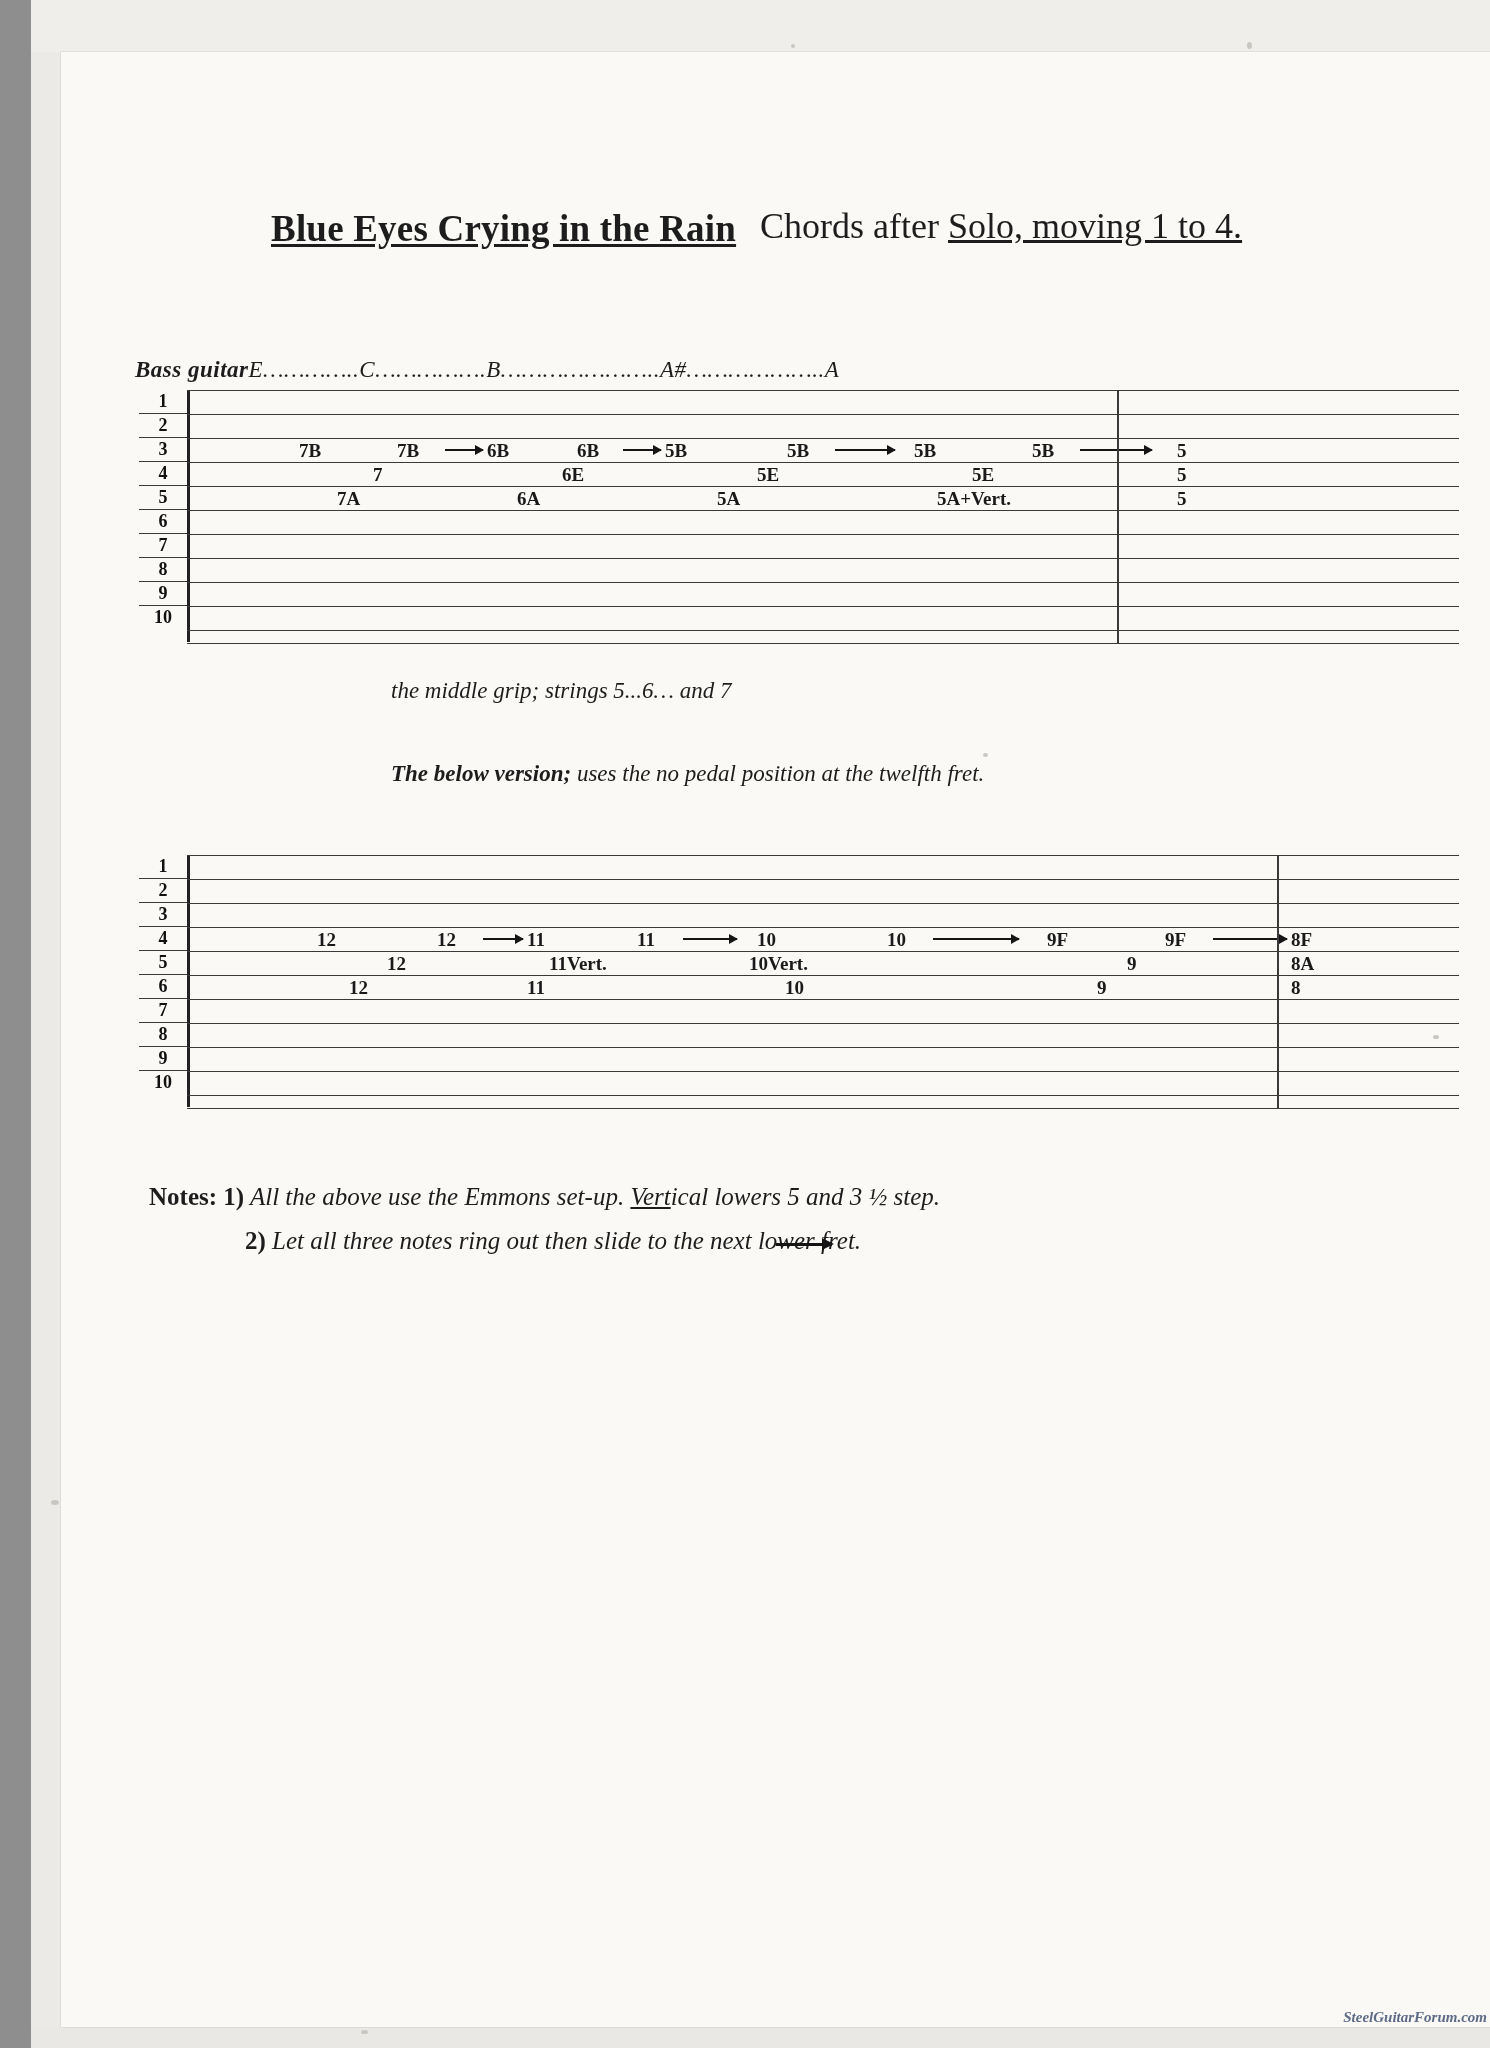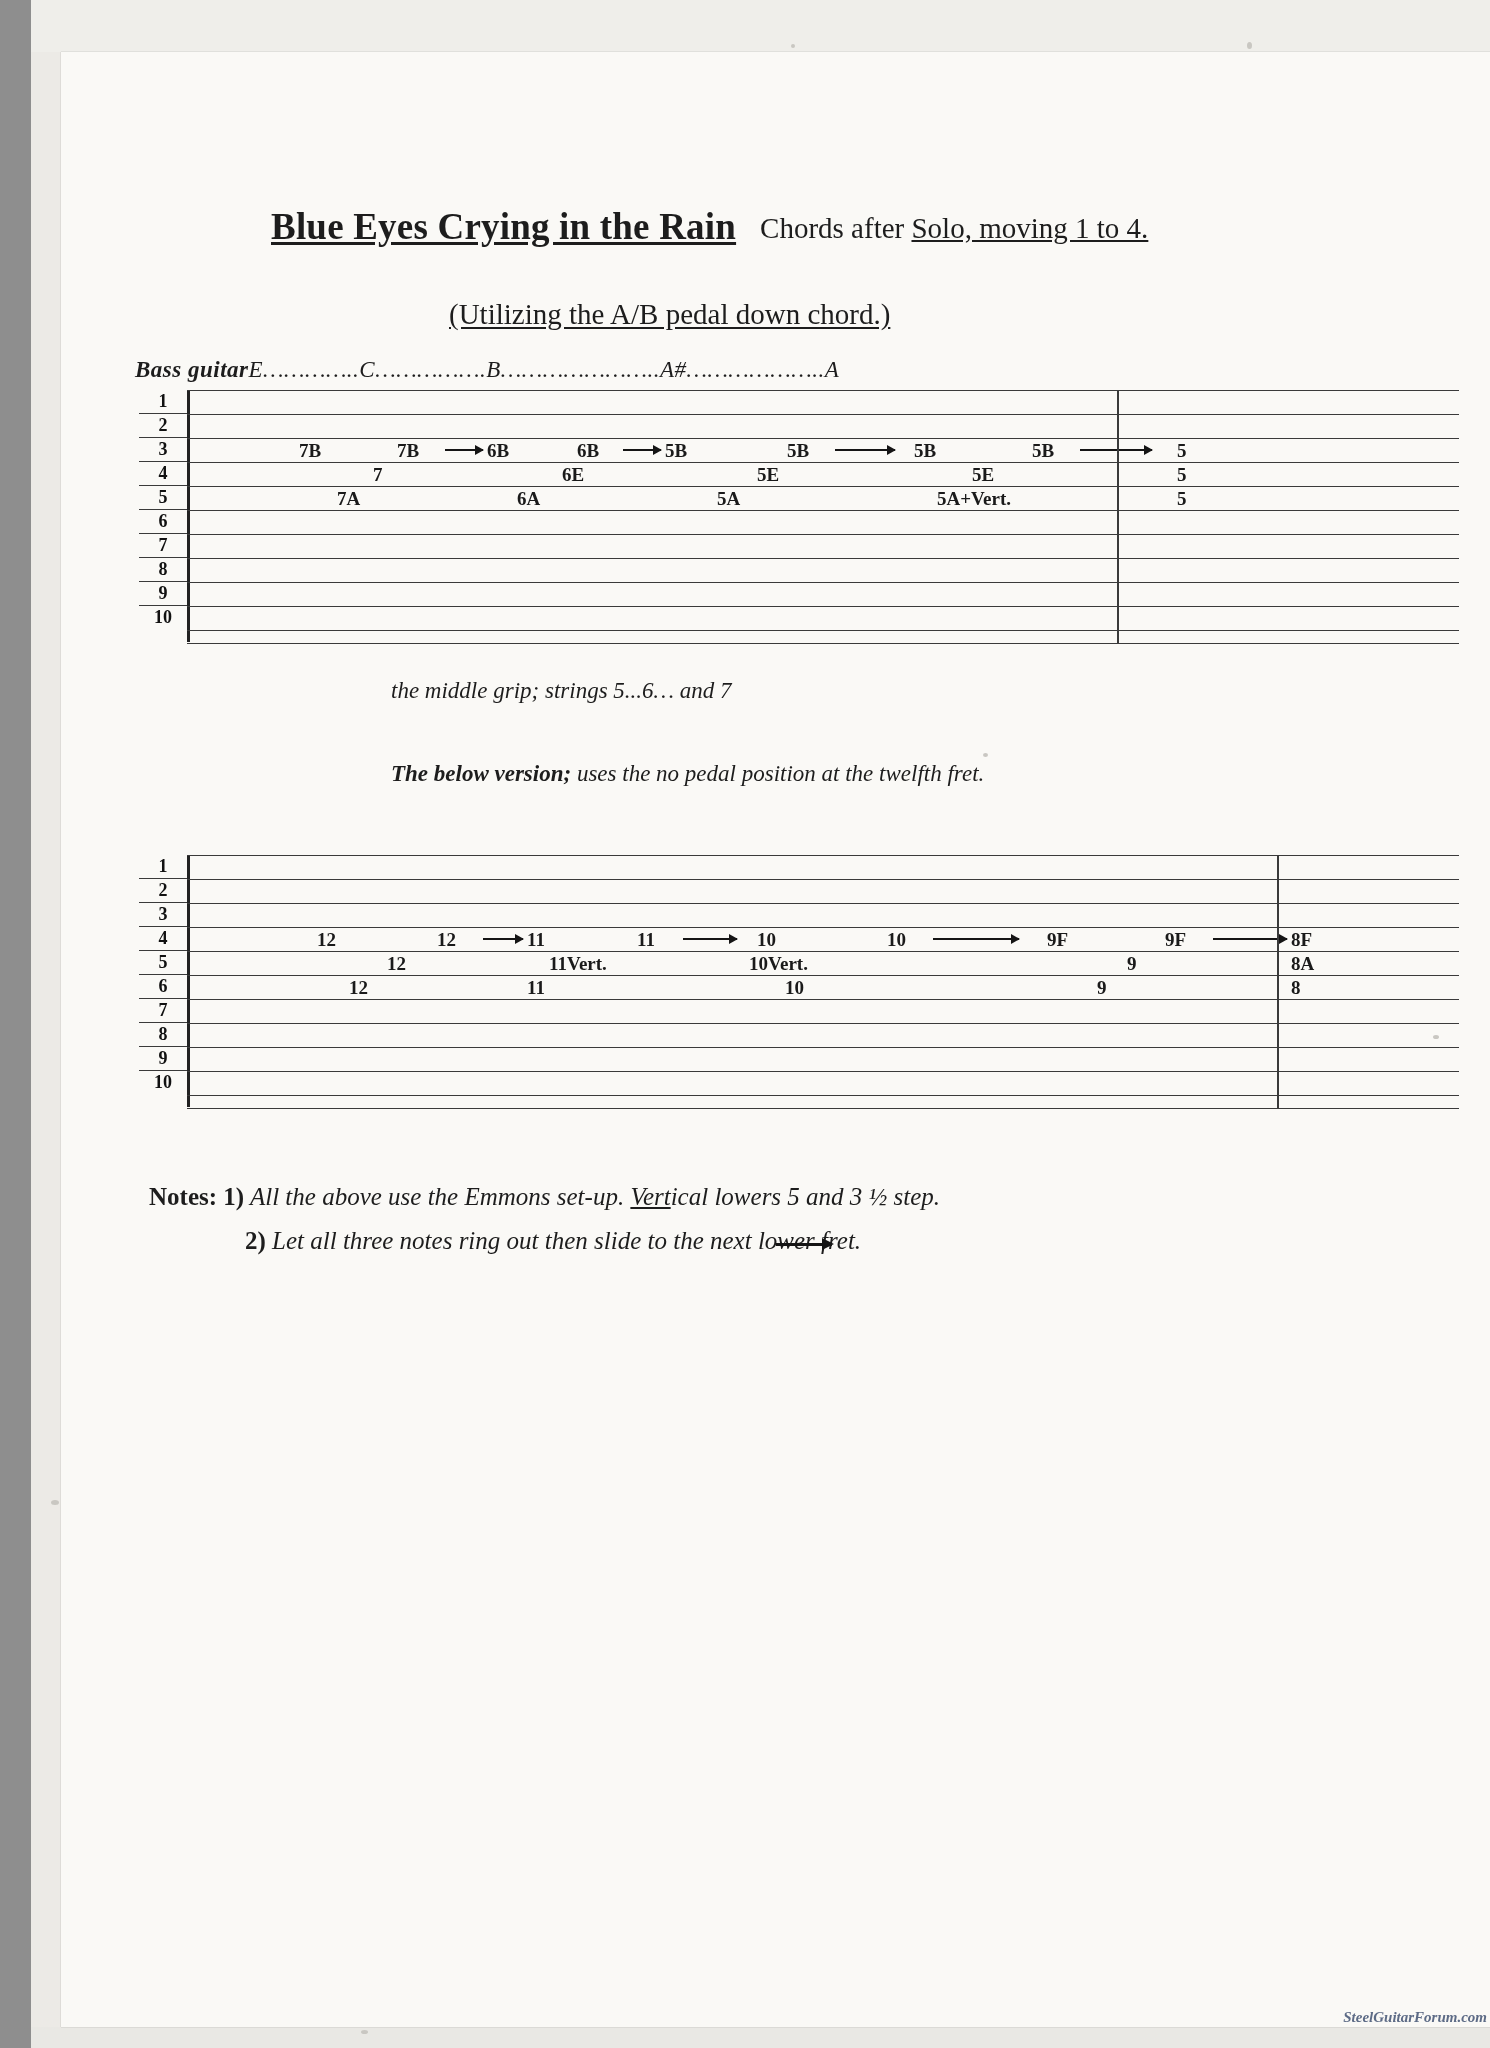--- a/index.html
+++ b/index.html
@@ -60,21 +60,21 @@
   }
   .title {
     font-size: 37px;
     font-weight: bold;
     letter-spacing: .2px;
     text-decoration: underline;
     text-underline-offset: 3px;
     white-space: nowrap;
   }
   .title-sub {
-    font-size: 29px;
+    font-size: 36px;
     white-space: nowrap;
     padding-bottom: 3px;
   }
   .title-sub u { text-decoration: underline; }
 
   .subtitle {
     position: absolute;
     left: 418px;
     top: 298px;
     font-size: 29px;
@@ -234,21 +234,20 @@
   <div class="speck" style="left:952px;top:753px;width:5px;height:4px;"></div>
   <div class="speck" style="left:1402px;top:1035px;width:6px;height:4px;"></div>
   <div class="speck" style="left:20px;top:1500px;width:8px;height:5px;"></div>
   <div class="speck" style="left:330px;top:2030px;width:7px;height:4px;"></div>
 
   <div class="title-row">
     <div class="title">Blue Eyes Crying in the Rain</div>
     <div class="title-sub">Chords after <u>Solo, moving 1 to 4.</u></div>
   </div>
 
-  <div class="subtitle">(Utilizing the A/B pedal down chord.)</div>
 
   <div class="chordline" style="left:104px; top:357px;">
     <b>Bass guitar</b><span>E…………..C…………….B…………………..A#………………..A</span>
   </div>
 
   <div class="tab" style="left:108px; top:390px; width:1320px; height:252px;">
     <div class="numcol">
       <div class="row">1</div>
       <div class="row">2</div>
       <div class="row">3</div>

